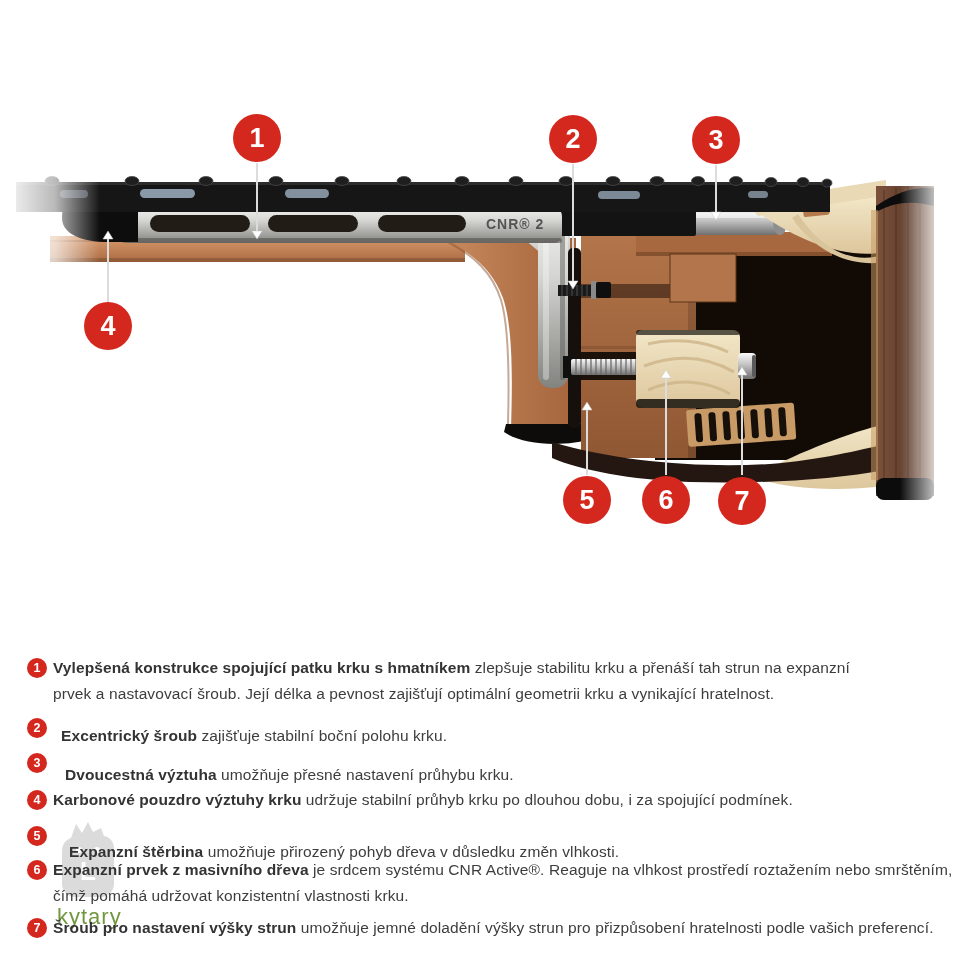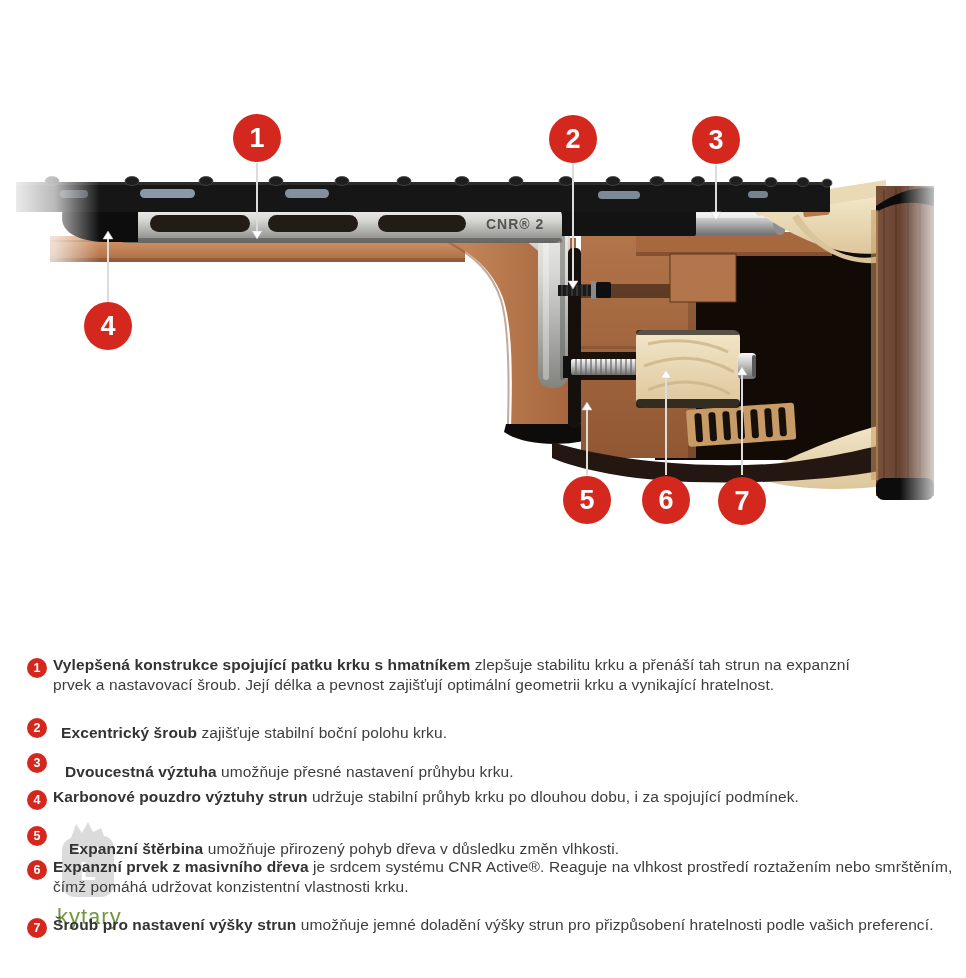--- a/index.html
+++ b/index.html
@@ -22,21 +22,21 @@
   
   .legend-item{
     position:absolute;left:27px;display:flex;gap:6px;z-index:2;width:930px;
   }
   .bullet{
     flex:0 0 auto;width:20px;height:20px;border-radius:50%;
     background:var(--red);color:#fff;font-size:12.5px;font-weight:bold;
     display:flex;align-items:center;justify-content:center;margin-top:3px;
   }
   .legend-text{
-    font-size:15.5px;line-height:20px;color:var(--text);letter-spacing:0.1px;
+    font-size:15.5px;line-height:26px;color:var(--text);letter-spacing:0.1px;
   }
   .legend-text b{color:#333;}
   .w1{max-width:836px;}
   .w6{max-width:900px;}
   .nowrap{white-space:nowrap;}
 
   
   .watermark{position:absolute;left:57px;top:818px;z-index:1;opacity:.8;}
   .watermark .wm-text{
     font-size:22px;color:#4d7c0f;letter-spacing:1px;margin-top:2px;
@@ -284,21 +284,21 @@
   <div class="legend-item" style="top:715px">
     <span class="bullet">2</span>
     <p class="legend-text" style="margin:8px"><b>Excentrický šroub</b><span> zajišťuje stabilní boční polohu krku.</span></p>
   </div>
   <div class="legend-item" style="top:750px">
     <span class="bullet">3</span>
     <p class="legend-text" style="margin:12px"><b>Dvoucestná výztuha</b><span> umožňuje přesné nastavení průhybu krku.</span></p>
   </div>
   <div class="legend-item" style="top:787px">
     <span class="bullet">4</span>
-    <p class="legend-text" style="margin:0"><b>Karbonové pouzdro výztuhy strun</b><span> udržuje stabilní průhyb krku po dlouhou dobu, i za spojující podmínek.</span></p>
+    <p class="legend-text" style="margin:0"><b>Karbonové pouzdro výztuhy krku</b><span> udržuje stabilní průhyb krku po dlouhou dobu, i za spojující podmínek.</span></p>
   </div>
   <div class="legend-item" style="top:823px">
     <span class="bullet">5</span>
     <p class="legend-text" style="margin:16px"><b>Expanzní štěrbina</b><span> umožňuje přirozený pohyb dřeva v důsledku změn vlhkosti.</span></p>
   </div>
   <div class="legend-item" style="top:857px">
     <span class="bullet">6</span>
     <p class="legend-text w6" style="margin:0"><b>Expanzní prvek z masivního dřeva</b><span> je srdcem systému CNR Active®. Reaguje na vlhkost prostředí roztažením nebo smrštěním, čímž pomáhá udržovat konzistentní vlastnosti krku.</span></p>
   </div>
   <div class="legend-item" style="top:915px">

